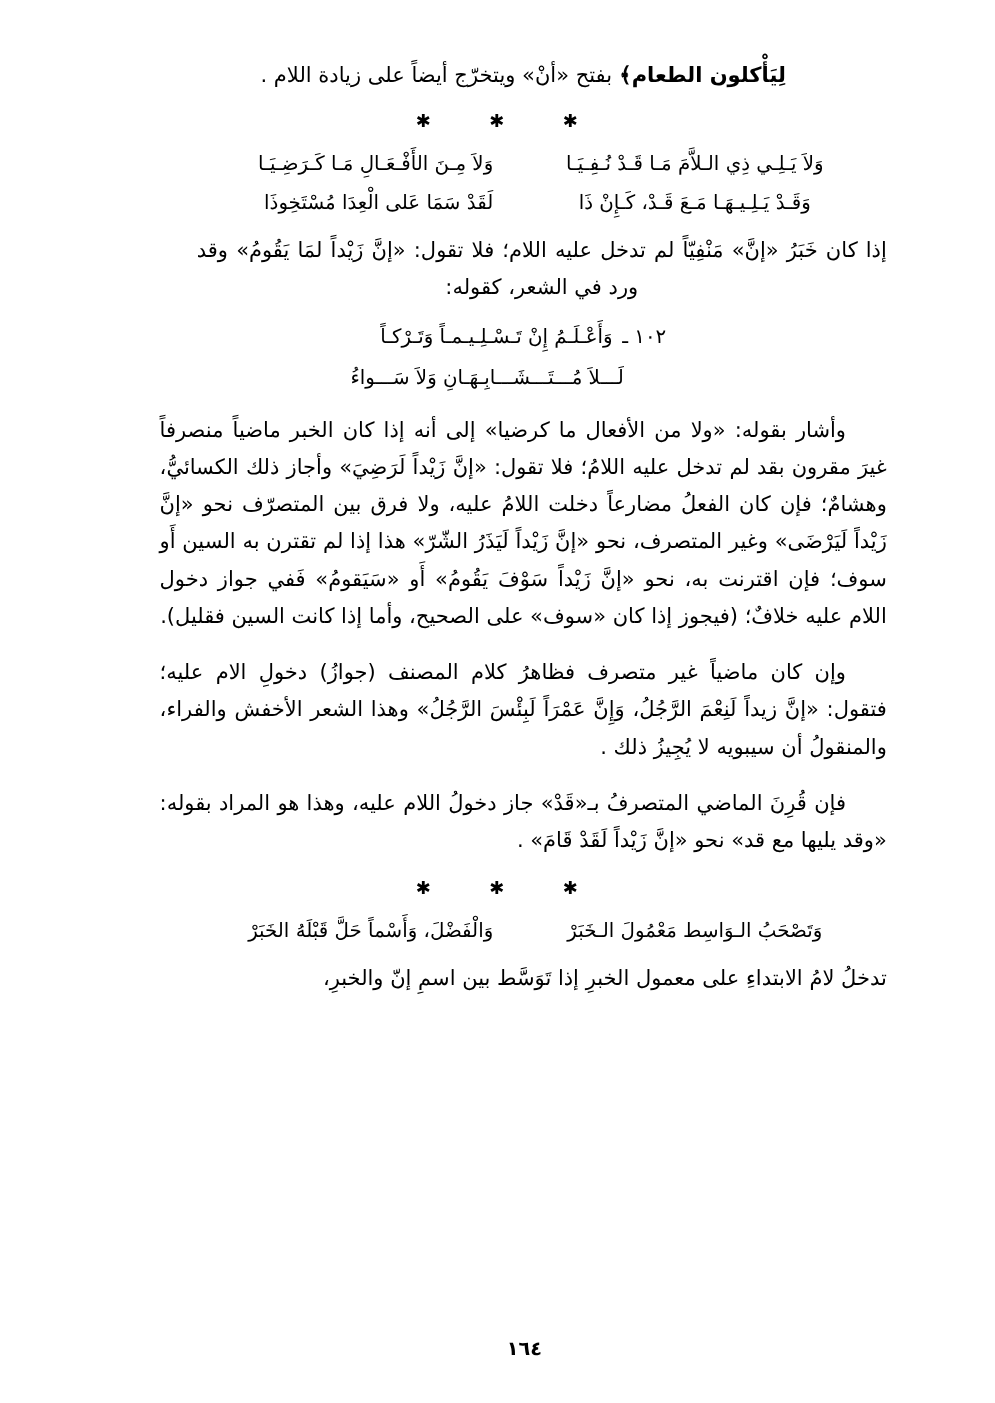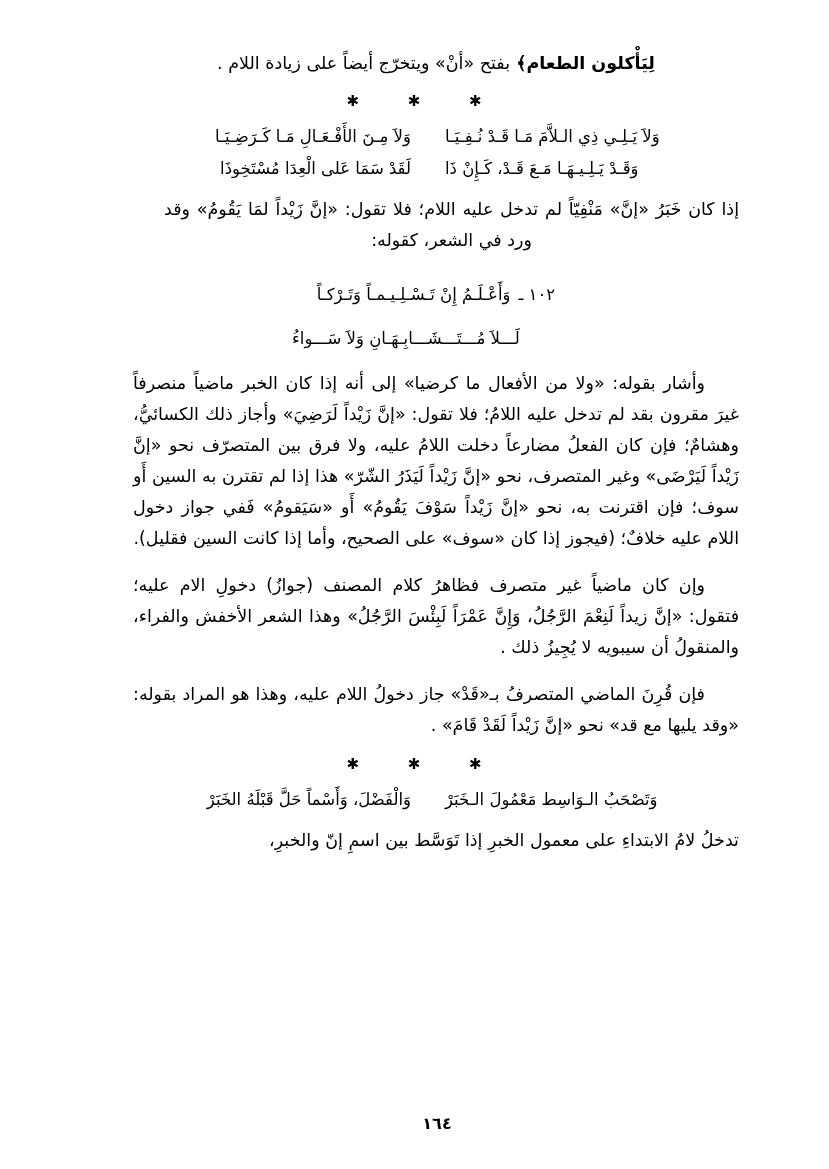--- a/index.html
+++ b/index.html
@@ -59,38 +59,38 @@
     line-height: 30px;
     direction: rtl;
     text-align: center;
     letter-spacing: 0.6px;
     white-space: nowrap;
     margin: 0 0 2px 0;
   }
   .verse .hemistich-a {
     display: inline-block;
     min-width: 268px;
-    text-align: left;
+    text-align: center;
   }
   .verse .gap {
     display: inline-block;
     width: 34px;
   }
   .verse .hemistich-b {
     display: inline-block;
     min-width: 252px;
     text-align: right;
   }
   .verse-num-line {
     font-size: 16.5px;
     line-height: 30px;
     direction: rtl;
     text-align: center;
     letter-spacing: 0.5px;
-    margin: 14px;
+    margin: 0;
   }
   .verse-num-line .num {
     display: inline-block;
     margin-left: 8px;
   }
   .verse-second {
     font-size: 16.5px;
     line-height: 30px;
     direction: rtl;
     text-align: center;

